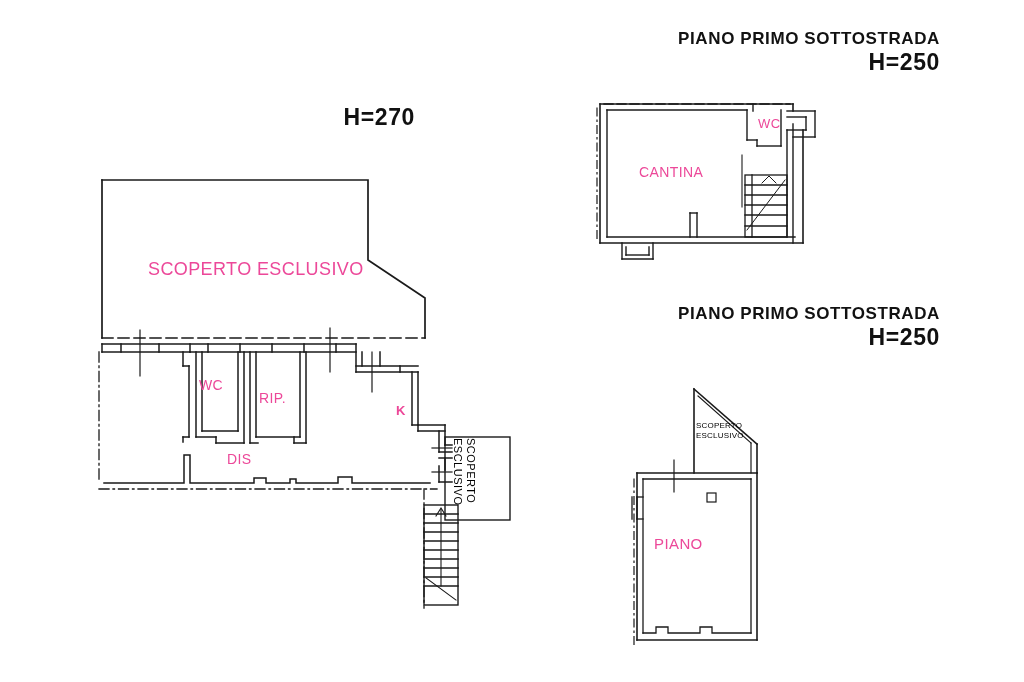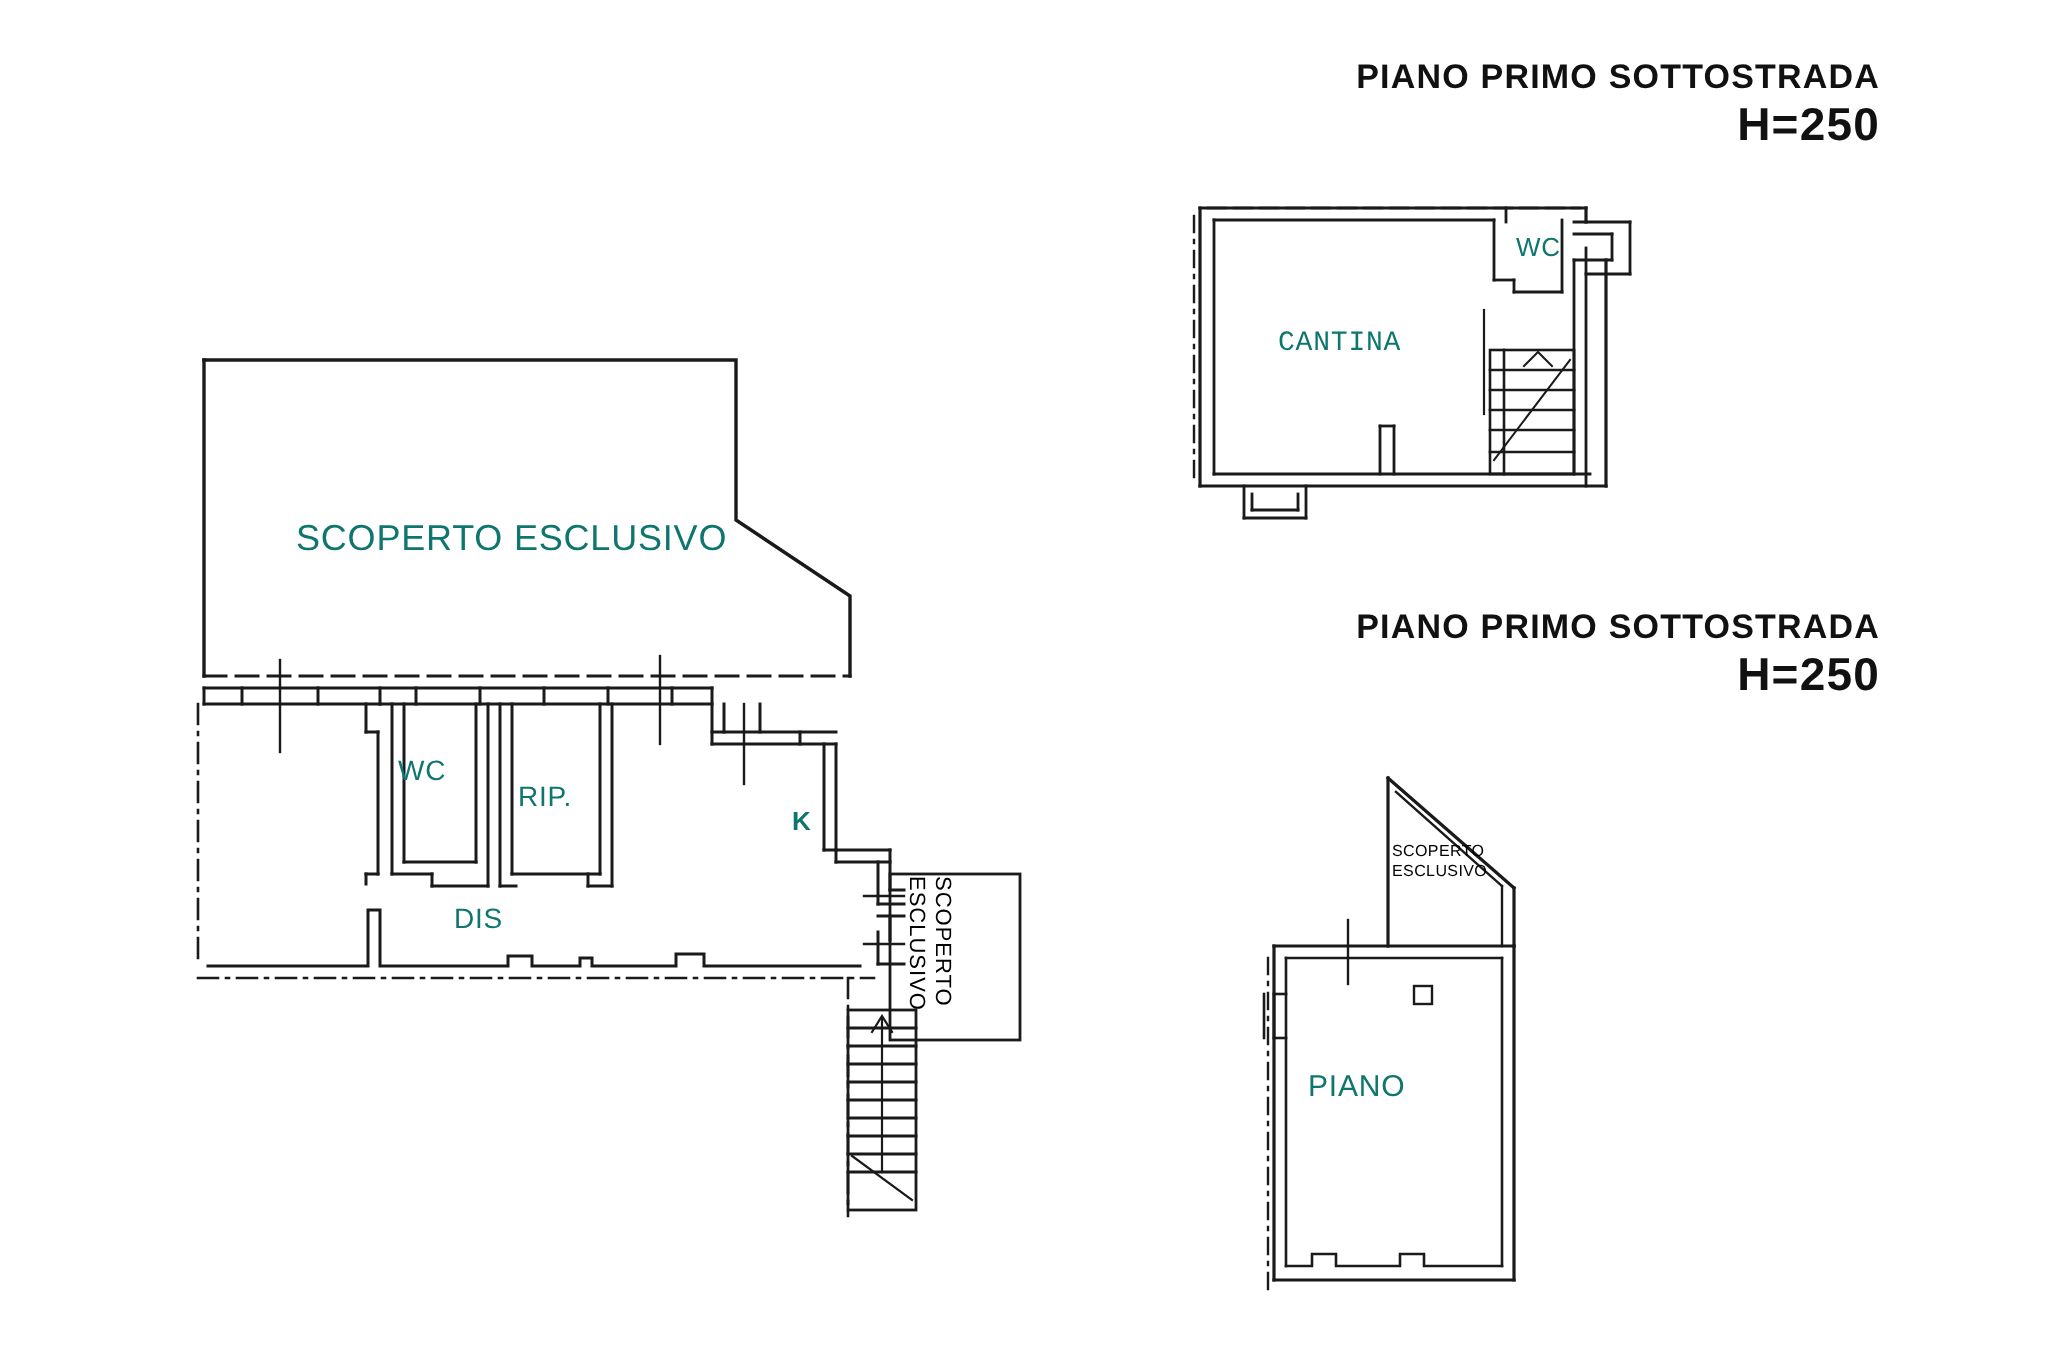--- a/index.html
+++ b/index.html
@@ -17,29 +17,29 @@
     letter-spacing:.6px;white-space:nowrap;
   }
   .ttl .l1{display:block;font-size:17px;line-height:22px;}
   .ttl .l2{display:block;font-size:23px;line-height:24px;}
 
   #title-piano-terra{left:75px;top:105px;width:340px;}
   #title-cantina{left:520px;top:28px;width:420px;}
   #title-garage{left:520px;top:303px;width:420px;}
 
   .roomlbl{
-    position:absolute;white-space:nowrap;color:#0f766e;
+    position:absolute;white-space:nowrap;color:#ec4899;
     font-size:14px;letter-spacing:.4px;
   }
   #label-scoperto-esclusivo-terra{left:148px;top:259px;font-size:18px;}
   #label-wc-terra{left:199px;top:377px;font-size:14px;}
   #label-rip-terra{left:259px;top:390px;font-size:14px;}
   #label-dis-terra{left:227px;top:451px;font-size:14px;}
   #label-k-terra{left:396px;top:403px;font-size:13px;font-weight:600;}
-  #label-cantina{left:639px;top:164px;font-size:14px;font-family:Liberation Mono, monospace;}
+  #label-cantina{left:639px;top:164px;font-size:14px;}
   #label-wc-cantina{left:758px;top:116px;font-size:13px;}
   #label-garage{left:654px;top:535px;font-size:15px;}
 
   #label-scoperto-esclusivo-vert{
     position:absolute;left:455px;top:438px;width:22px;height:90px;
     font-size:11px;letter-spacing:.5px;line-height:13px;
     writing-mode:vertical-rl;text-orientation:mixed;
     white-space:nowrap;
   }
   #label-scoperto-esclusivo-vert span{display:block;}
@@ -49,20 +49,21 @@
     font-size:8px;line-height:10px;letter-spacing:.2px;text-align:left;
   }
   #label-scoperto-esclusivo-garage span{display:block;}
 </style>
 </head>
 <body>
 
 <div class="stage">
 
   <div class="ttl" id="title-piano-terra">
+    <span class="l2">H=270</span>
   </div>
 
   <div class="ttl" id="title-cantina">
     <span class="l1">PIANO PRIMO SOTTOSTRADA</span>
     <span class="l2">H=250</span>
   </div>
 
   <div class="ttl" id="title-garage">
     <span class="l1">PIANO PRIMO SOTTOSTRADA</span>
     <span class="l2">H=250</span>

